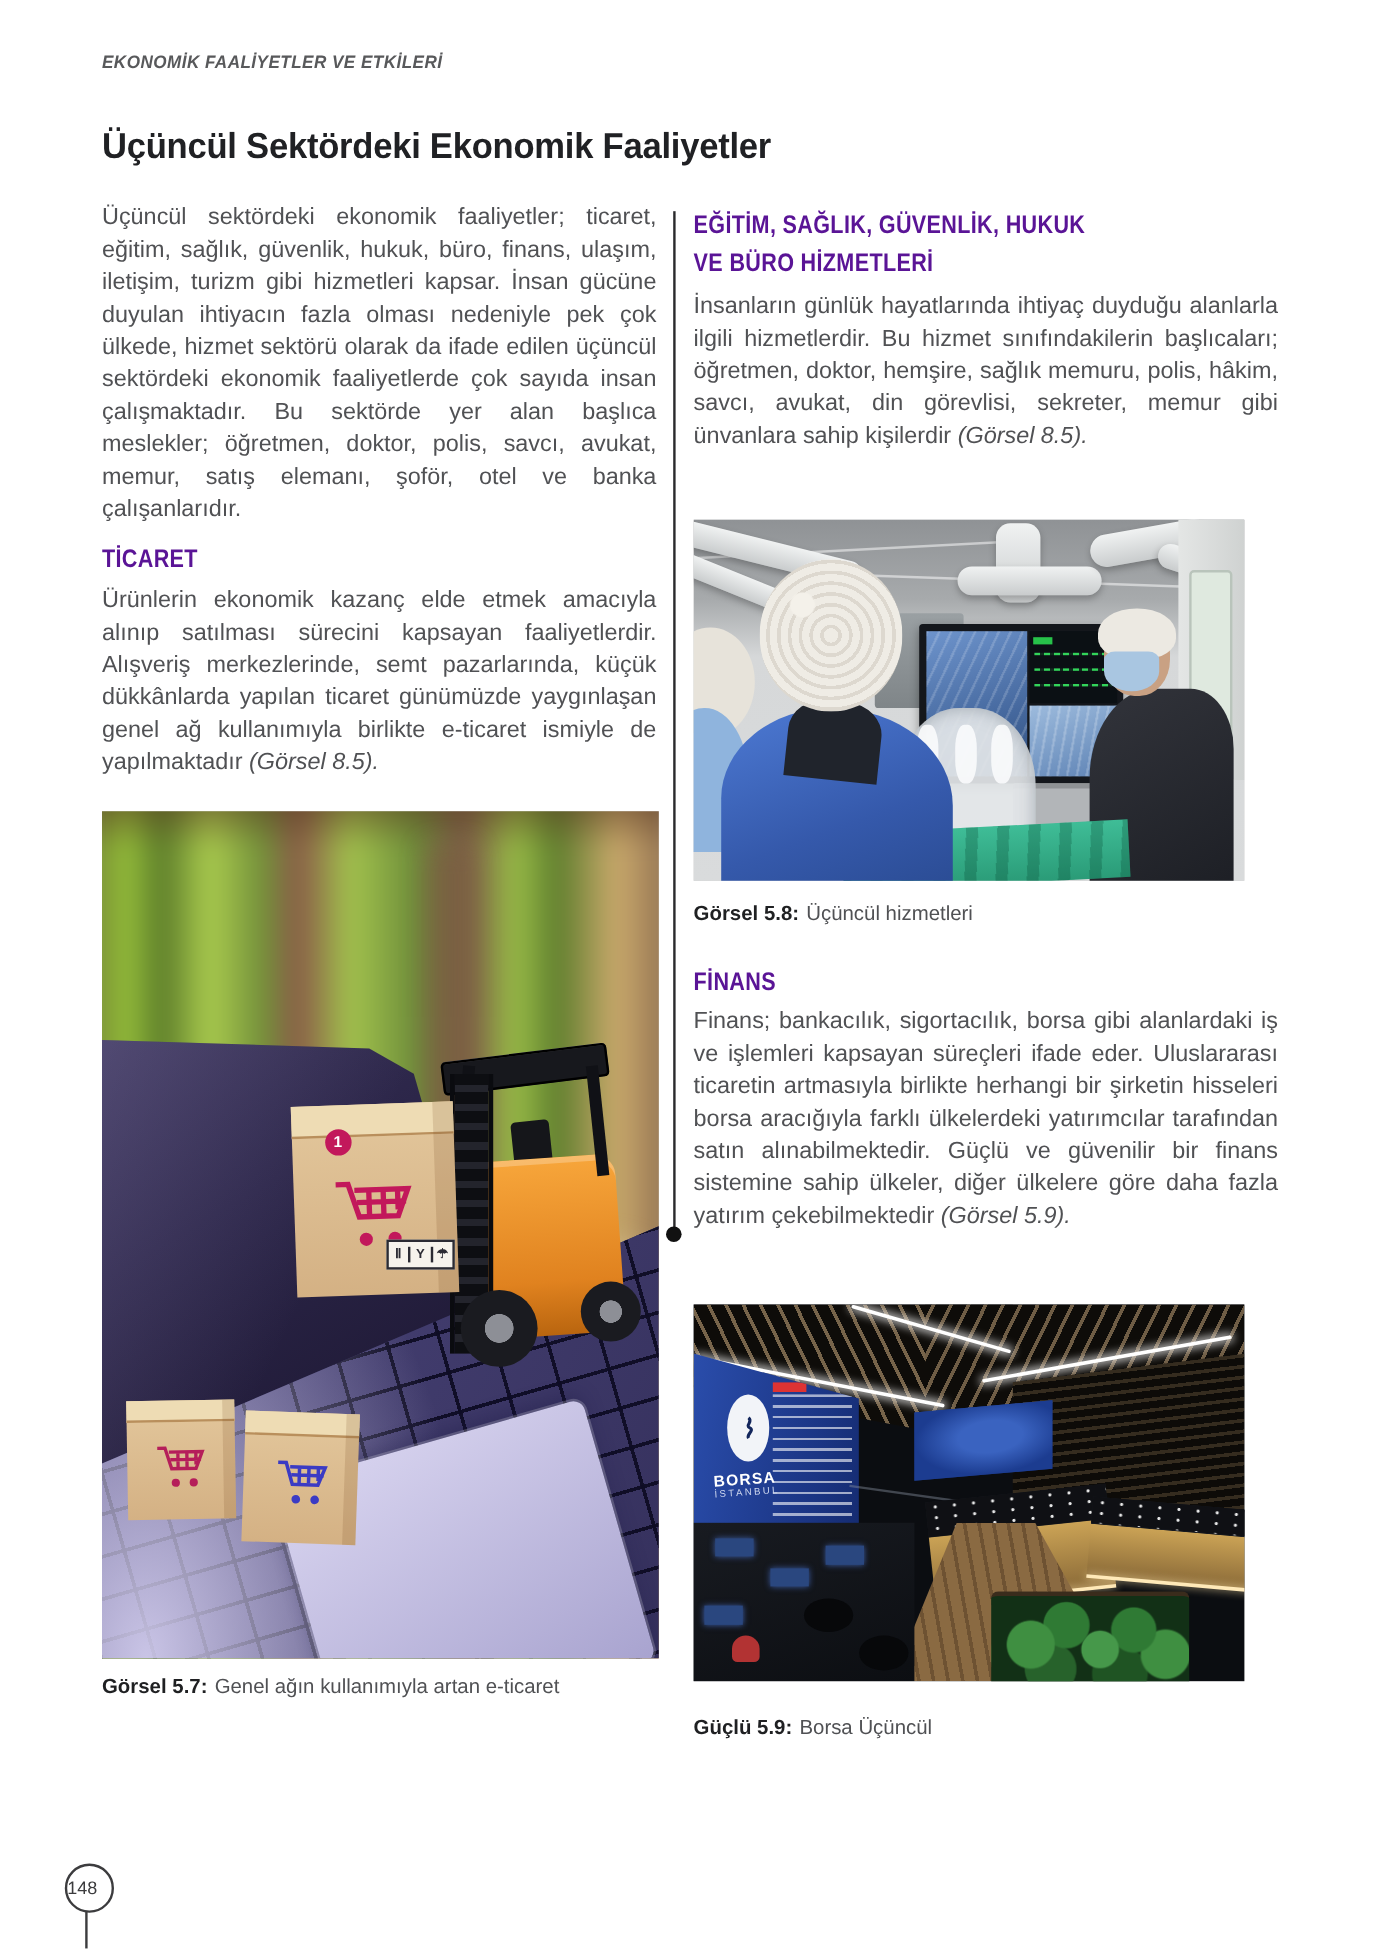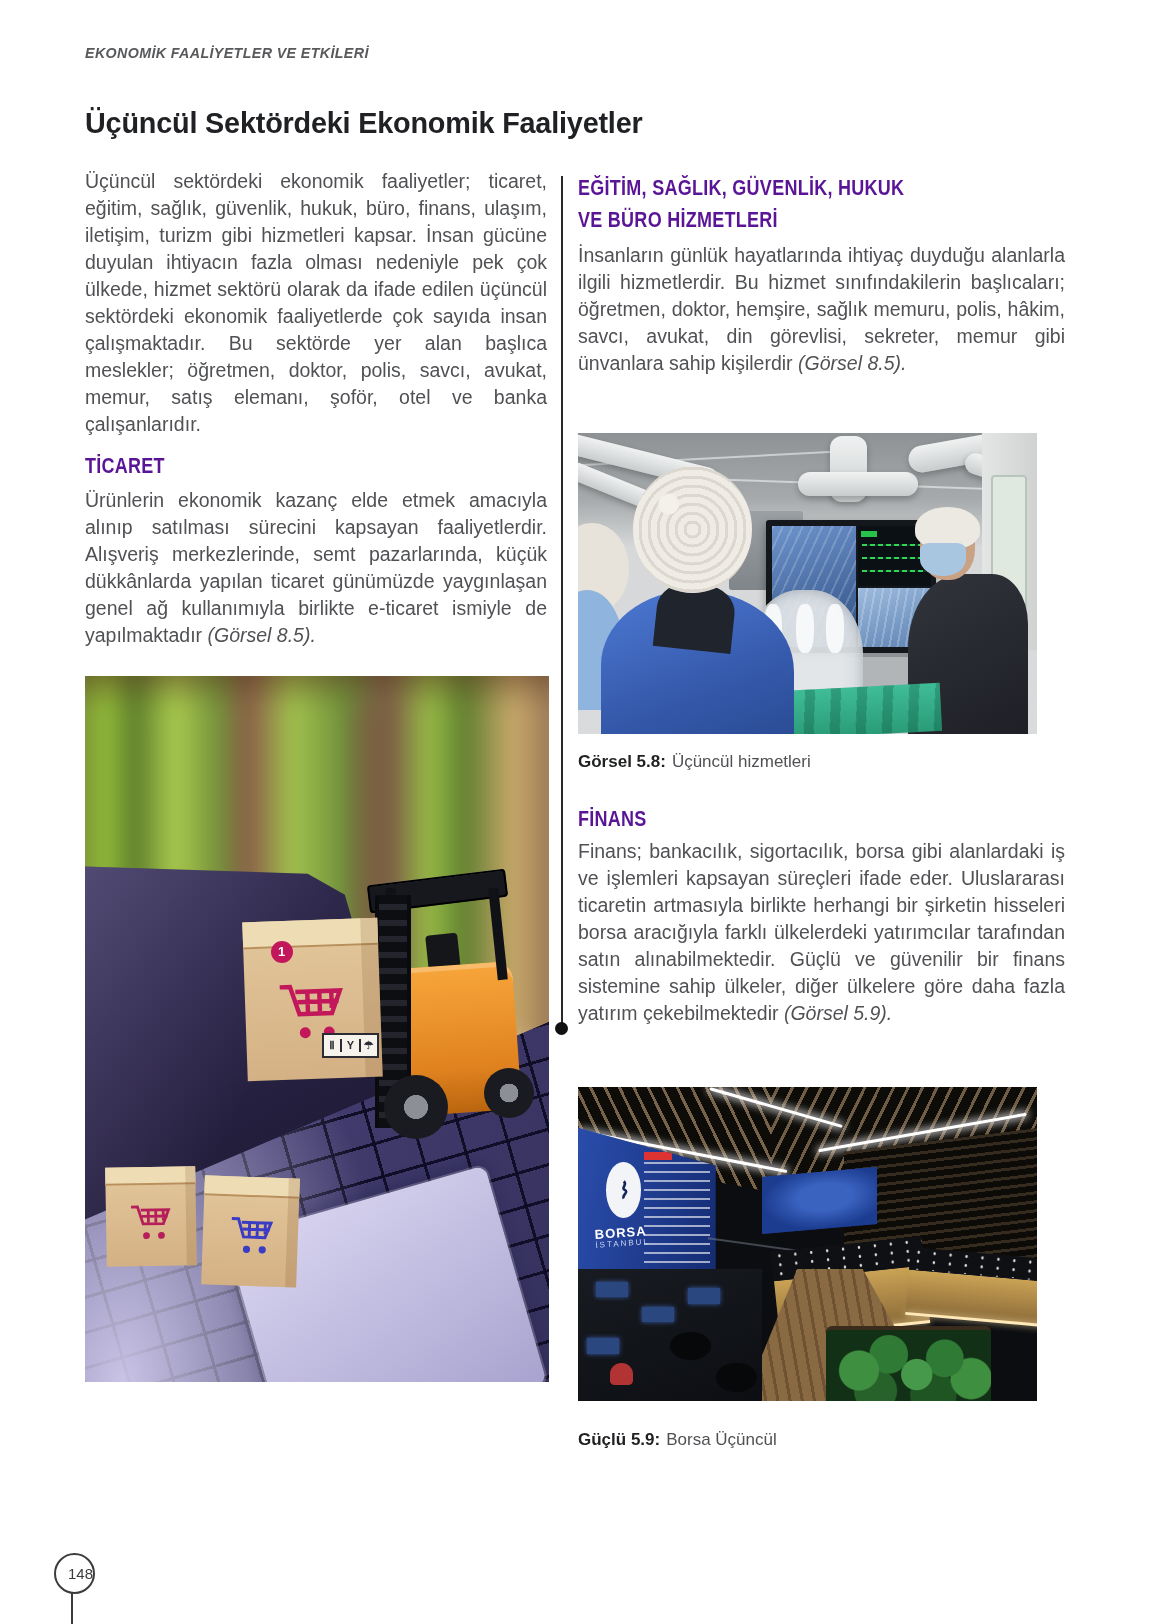--- a/index.html
+++ b/index.html
@@ -23,21 +23,21 @@
   .sec-head{
     position:absolute;margin:0;font-size:20px;font-weight:700;color:#5a1496;letter-spacing:.3px;
     line-height:30px;transform:scale(.9,1.06);transform-origin:left top;white-space:nowrap;
   }
   .caption{position:absolute;font-size:17px;color:#505154;}
   .caption .cap-label{font-weight:700;color:#1f2022;margin-right:6px;}
   .col-divider{position:absolute;left:561px;top:176px;width:2px;height:856px;background:#2a2a2c;}
   .col-divider-dot{position:absolute;left:555px;top:1022px;width:13px;height:13px;border-radius:50%;background:#111;}
   .pageno{
     position:absolute;left:54px;top:1553px;width:37px;height:37px;border:2px solid #3c3c3e;border-radius:50%;
-    display:flex;align-items:center;justify-content:flex-end;font-size:15px;color:#3c3c3e;background:#fff;z-index:5;
+    display:flex;align-items:center;justify-content:flex-start;font-size:15px;color:#3c3c3e;background:#fff;z-index:5;
   }
   .pageno-line{position:absolute;left:71px;top:1590px;width:2px;height:34px;background:#3c3c3e;}
   
   .fig{position:absolute;overflow:hidden;background:#cfcfcf;}
   
   .f57{left:85px;top:676px;width:464px;height:706px;}
   .f57 .bokeh{
     position:absolute;inset:-3%;filter:blur(9px);
     background:
       linear-gradient(180deg, rgba(86,54,32,.75) 0%, rgba(86,54,32,0) 7%),
@@ -258,20 +258,21 @@
         <svg viewBox="0 0 44 38" fill="none" stroke="currentColor" stroke-width="2.6">
           <path d="M3 5 h6 l5 16 h19 l5 -13 H12"></path>
           <path d="M19 9 v11 M26 9 v11 M33 9 v9 M13 14 h24"></path>
           <circle cx="17" cy="32" r="3.2" fill="currentColor" stroke="none"></circle>
           <circle cx="31" cy="32" r="3.2" fill="currentColor" stroke="none"></circle>
         </svg>
       </div>
     </div>
   </div>
 
+  <div class="caption" style="left:85px;top:1396px;"><span class="cap-label">Görsel 5.7:</span><span>Genel ağın kullanımıyla artan e-ticaret</span></div>
 
   <h2 class="sec-head" style="left:578px;top:172px;"><span>EĞİTİM, SAĞLIK, GÜVENLİK, HUKUK</span><br><span>VE BÜRO HİZMETLERİ</span></h2>
 
   <p class="para" style="left:578px;top:242px;width:487px;"><span>İnsanların günlük hayatlarında ihtiyaç duyduğu alanlarla ilgili hizmetlerdir. Bu hizmet sınıfındakilerin başlıcaları; öğretmen, doktor, hemşire, sağlık memuru, polis, hâkim, savcı, avukat, din görevlisi, sekreter, memur gibi ünvanlara sahip kişilerdir</span> <em>(Görsel 8.5).</em></p>
 
   <div class="fig f58">
     <div class="room"></div>
     <div class="tile-line" style="left:0;top:8%;width:60%;transform:rotate(-3deg);"></div>
     <div class="tile-line" style="left:30%;top:17%;width:70%;transform:rotate(2deg);"></div>
     <div class="arm" style="left:-3%;top:6%;width:34%;height:7%;transform:rotate(14deg);"></div>

